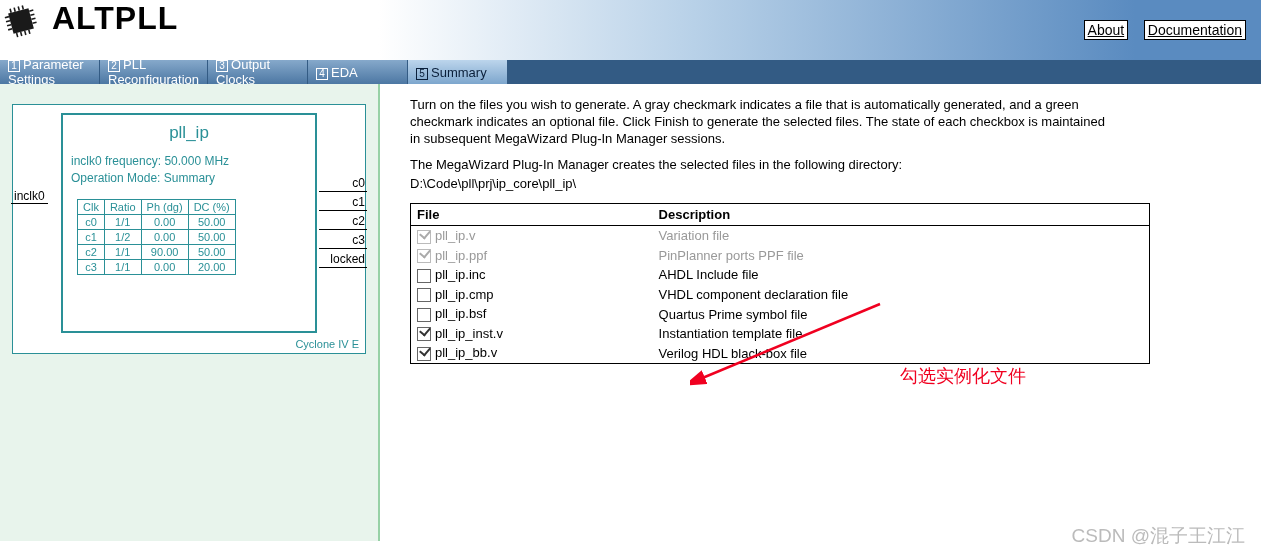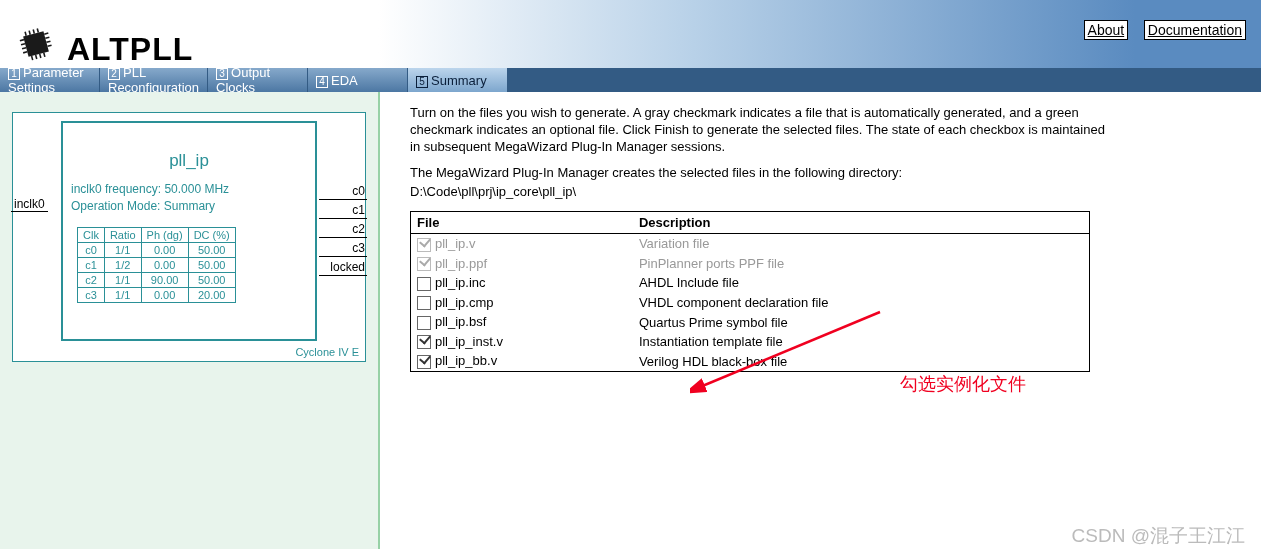--- a/index.html
+++ b/index.html
@@ -1,50 +1,50 @@
 <!DOCTYPE html>
 <html><head>
 <meta charset="utf-8">
 <style>
   * { box-sizing: border-box; margin: 0; padding: 0; }
   body { font-family: Verdana, Arial, sans-serif; font-size: 13px; width: 1261px; height: 557px; background: #fff; overflow: hidden; position: relative; }
 
-  .header { display: flex; align-items: flex-end; height: 68px; background: linear-gradient(to right, #fff 30%, #b8d1e8 55%, #5a8bc0 90%); padding-left: 15px; position: relative; }
+  .header { display: flex; align-items: flex-start; height: 60px; background: linear-gradient(to right, #fff 30%, #b8d1e8 55%, #5a8bc0 90%); position: relative; }
   .chip-icon svg { width: 42px; height: 42px; }
   .title { font-size: 32px; font-weight: bold; letter-spacing: 1px; margin-left: 10px; font-family: Arial, sans-serif; }
   .header-links { position: absolute; right: 15px; top: 22px; }
   .header-links a { text-decoration: underline; color: #000; margin-left: 12px; font-size: 14px; cursor: pointer; border: 1px solid #000; padding: 1px 3px; background: #fff; }
 
   .tabbar { display: flex; background: #335b84; height: 24px; }
   .tab { color: #fff; padding: 3px 8px; font-size: 13px; line-height: 15px; display: flex; flex-direction: column; justify-content: center; cursor: pointer; min-width: 100px; background: linear-gradient(to bottom, #86a9cb, #4c77a3); border-right: 1px solid #335b84; }
   .tab .num { border: 1px solid #fff; display: inline-block; width: 12px; height: 12px; font-size: 10px; line-height: 10px; text-align: center; margin-right: 3px; }
   .tab.active { background: linear-gradient(to bottom, #bcd5ec, #7da6cd); color: #0a1f3a; }
   .tab.active .num { border-color: #0a1f3a; }
 
   .body-wrap { display: flex; height: 457px; }
 
   .preview-col { width: 380px; background: #e8f4ec; border-right: 2px solid #97d1a6; padding: 10px 6px 0 6px; position: relative; }
   .preview-box { background: #fff; border: 1px solid #2a9097; margin: 10px 6px 0 6px; height: 250px; position: relative; }
   .preview-inner { border: 2px solid #2a9097; position: absolute; top: 8px; left: 48px; right: 48px; bottom: 20px; padding: 6px 8px; }
-  .preview-header { text-align: center; color: #2a9097; font-size: 17px; padding: 2px 0 10px 0; margin-top: 20px; }
+  .preview-header { text-align: center; color: #2a9097; font-size: 17px; padding: 2px 0 10px 0; }
   .preview-text { color: #2a9097; font-size: 12px; line-height: 17px; }
   .clk-table { border-collapse: collapse; margin-top: 12px; margin-left: 6px; padding-left: 16px; }
   .clk-table td, .clk-table th { border: 1px solid #2a9097; padding: 1px 5px; font-size: 11px; color: #2a9097; text-align: center; font-weight: normal; }
   .port-left { position: absolute; left: -2px; top: 84px; font-size: 12px; background: none; }
   .port-left span { border-bottom: 1px solid #000; display: inline-block; padding: 0 3px; text-decoration: underline; text-decoration-color: transparent; }
   .port-right { position: absolute; right: -2px; top: 70px; font-size: 12px; text-align: right; }
   .port-right div { border-bottom: 1px solid #000; padding: 1px 2px; margin-bottom: 2px; min-width: 48px; }
   .device { position: absolute; bottom: 3px; right: 6px; color: #2a9097; font-size: 11px; }
 
   .main-col { flex: 1; padding: 12px 20px 4px 30px; position: relative; }
   .instr { font-size: 13px; line-height: 17px; margin-bottom: 10px; max-width: 700px; }
   .dir-label { font-size: 13px; margin: 8px 0 4px 0; }
   .dir-val { font-size: 13px; margin-bottom: 8px; }
 
-  .file-table { border: 1px solid #000; border-collapse: collapse; width: 680px; margin-top: 12px; }
+  .file-table { border: 1px solid #000; border-collapse: collapse; width: 740px; margin-top: 12px; }
   .file-table th { text-align: left; border-bottom: 1px solid #000; padding: 3px 6px; font-weight: bold; font-size: 13px; background: #fff; }
   .file-table td { padding: 2px 6px; font-size: 13px; vertical-align: middle; }
   .file-table tr.disabled td { color: #999; }
   .cb { display: inline-block; width: 14px; height: 14px; border: 1px solid #666; vertical-align: middle; margin-right: 4px; position: relative; background: #fff; }
   .cb.checked::after { content: ""; position: absolute; left: 2px; top: -1px; width: 8px; height: 5px; border-left: 2px solid #333; border-bottom: 2px solid #333; transform: rotate(-50deg); }
   tr.disabled .cb.checked::after { border-color: #aaa; }
   tr.disabled .cb { border-color: #bbb; }
 
   .arrow { position: absolute; pointer-events: none; }
   .annot { position: absolute; color: #f00020; font-size: 18px; }

